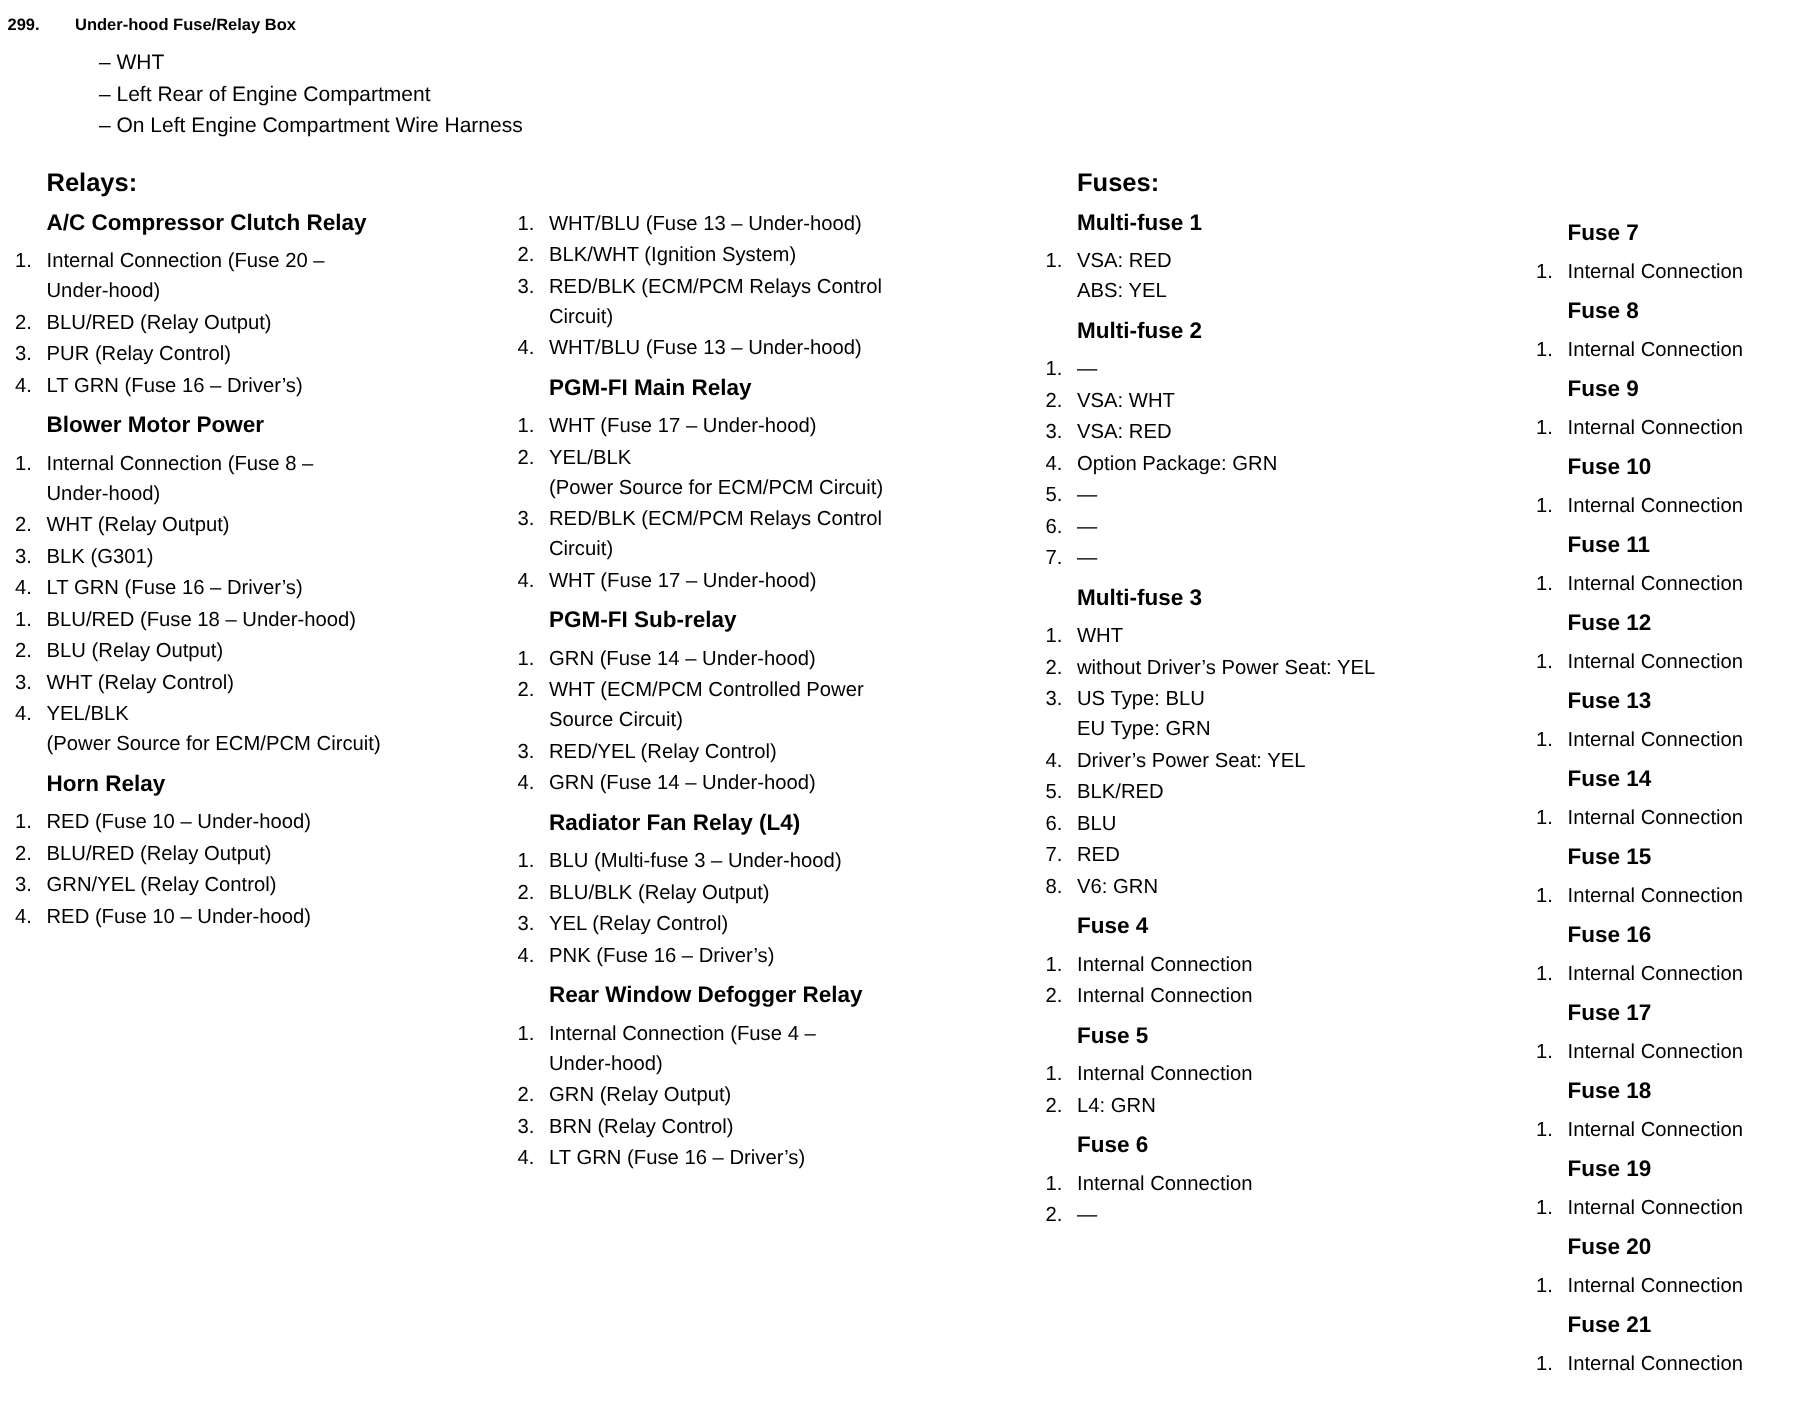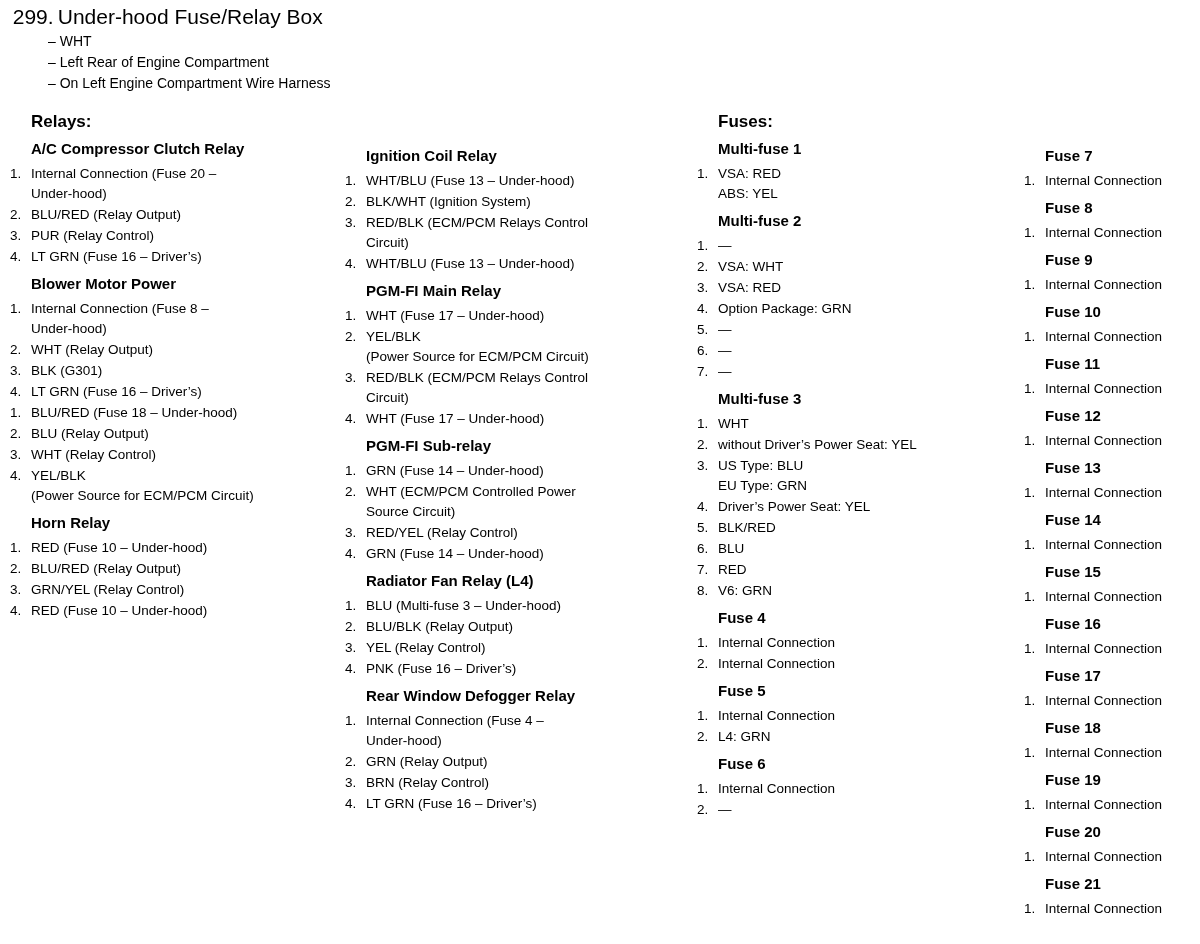--- a/index.html
+++ b/index.html
@@ -3,23 +3,23 @@
 <meta charset="utf-8">
 <style>
   html,body{margin:0;padding:0;}
   body{
     width:1200px;height:944px;background:#ffffff;color:#000;
     font-family:"Liberation Sans",sans-serif;
     position:relative;overflow:hidden;
     -webkit-font-smoothing:antialiased;
   }
   .doc-header{position:absolute;left:5px;top:6px;}
-  .title-row{display:flex;font-weight:normal;font-size:21px;line-height:22px;justify-content:center;}
+  .title-row{display:flex;font-weight:bold;font-size:11px;line-height:22px;}
   .doc-number{flex:0 0 45px;}
-  .doc-details{margin-left:43px;margin-top:3px;font-size:14px;line-height:21px;}
+  .doc-details{margin-left:61px;margin-top:3px;font-size:14px;line-height:21px;}
   .detail-line{white-space:pre;}
   .col{position:absolute;top:112px;}
   .col[data-col="0"]{left:10px;width:322px;}
   .col[data-col="1"]{left:345px;width:335px;}
   .col[data-col="2"]{left:697px;width:322px;}
   .col[data-col="3"]{left:1024px;width:174px;}
   .col.no-label{padding-top:27px;}
   .col-label{font-size:17px;font-weight:bold;line-height:20px;margin:0 0 7px 21px;}
   .section-title{font-size:15px;font-weight:bold;line-height:20px;margin:7px 0 5px 21px;}
   .item{display:flex;font-size:13.5px;line-height:20px;margin-bottom:1px;}
@@ -108,21 +108,20 @@
     <div class="item">
       <span class="num">3.</span>
       <span class="txt">GRN/YEL (Relay Control)</span>
     </div>
     <div class="item">
       <span class="num">4.</span>
       <span class="txt">RED (Fuse 10 – Under-hood)</span>
     </div>
   </div>
 <div class="col no-label" data-col="1">
-    <div class="section-title">Ignition Coil Relay</div>
     <div class="item">
       <span class="num">1.</span>
       <span class="txt">WHT/BLU (Fuse 13 – Under-hood)</span>
     </div>
     <div class="item">
       <span class="num">2.</span>
       <span class="txt">BLK/WHT (Ignition System)</span>
     </div>
     <div class="item">
       <span class="num">3.</span>

